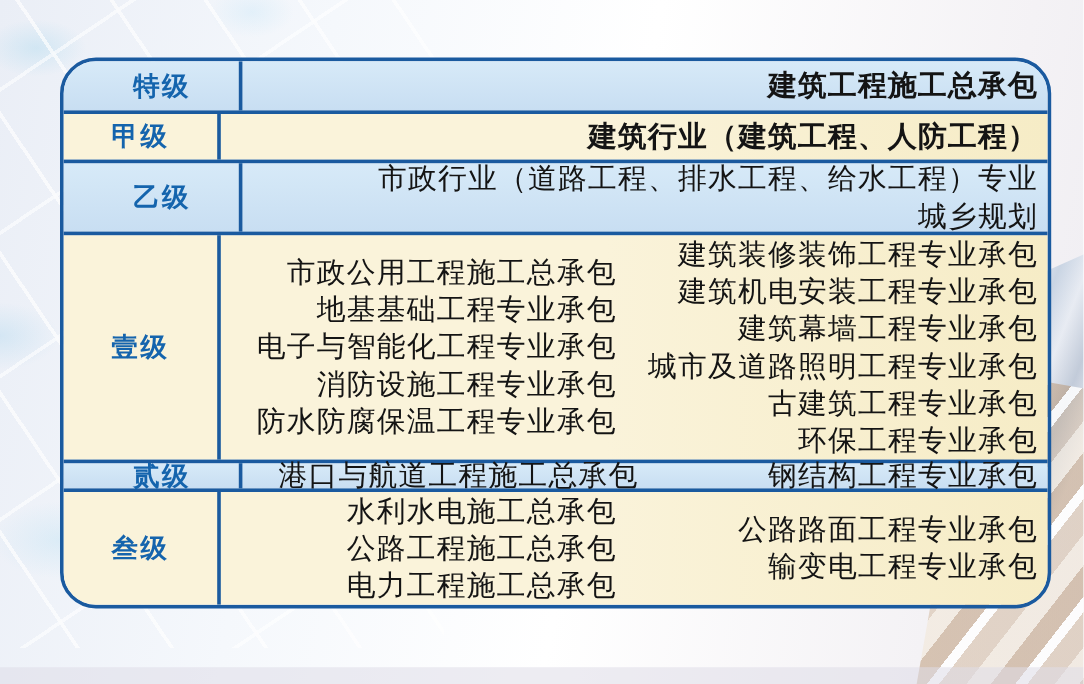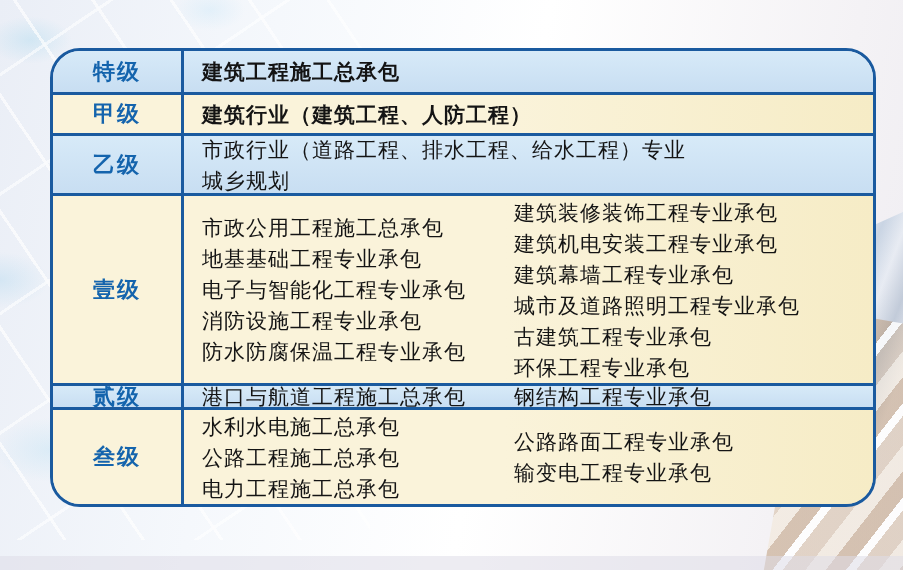--- a/index.html
+++ b/index.html
@@ -39,36 +39,36 @@
   }
   .deco-bottom-strip{left:0;bottom:0;width:903px;height:14px;background:rgba(222,221,232,.55);}
   
   .qual-table{
     position:absolute;left:50px;top:48px;width:826px;
     border:3px solid #1a5a9f;border-radius:30px;overflow:hidden;
     box-sizing:border-box;
   }
   .row{display:flex;box-sizing:border-box;}
   .row + .row{border-top:3px solid #1a5a9f;}
-  .row.blue{background:linear-gradient(180deg,#d7eaf8 0%,#c8def2 100%);}
+  .row.blue{background:linear-gradient(180deg,#d7eaf8 0%,#c8def2 100%);padding-left:18px;}
   .row.cream{background:linear-gradient(90deg,#faf3da 55%,#f6ecc6 100%);}
   .r0{height:41px}.r1{height:41px}.r2{height:60px}.r3{height:190px}.r4{height:24px}.r5{height:97px}
   .label-cell{
     flex:0 0 131px;display:flex;align-items:center;justify-content:center;
     color:#1464ad;font-weight:700;font-size:22px;letter-spacing:2px;
     border-right:3px solid #1a5a9f;box-sizing:border-box;
   }
   .content-cell{flex:1;display:flex;align-items:center;padding:2px 8px 2px 18px;min-width:0;}
   .col{display:flex;flex-direction:column;justify-content:center;min-width:0;}
   .col-left-fixed{flex:0 0 312px;}
   .col-left-full{flex:1;}
   .col-right{flex:1;}
   .item{
-    font-size:21px;line-height:31px;color:#141414;letter-spacing:1px;
-    white-space:nowrap;font-weight:500;
+    font-size:24px;line-height:31px;color:#141414;letter-spacing:1px;
+    white-space:nowrap;font-weight:500;text-align:right;
   }
   .row.strong .item{font-weight:800;}
 </style>
 </head>
 <body>
 
 <div class="stage">
   <div class="deco deco-smudge-tl"></div>
   <div class="deco deco-lines-tl"></div>
   <div class="deco deco-right-glass"></div>

